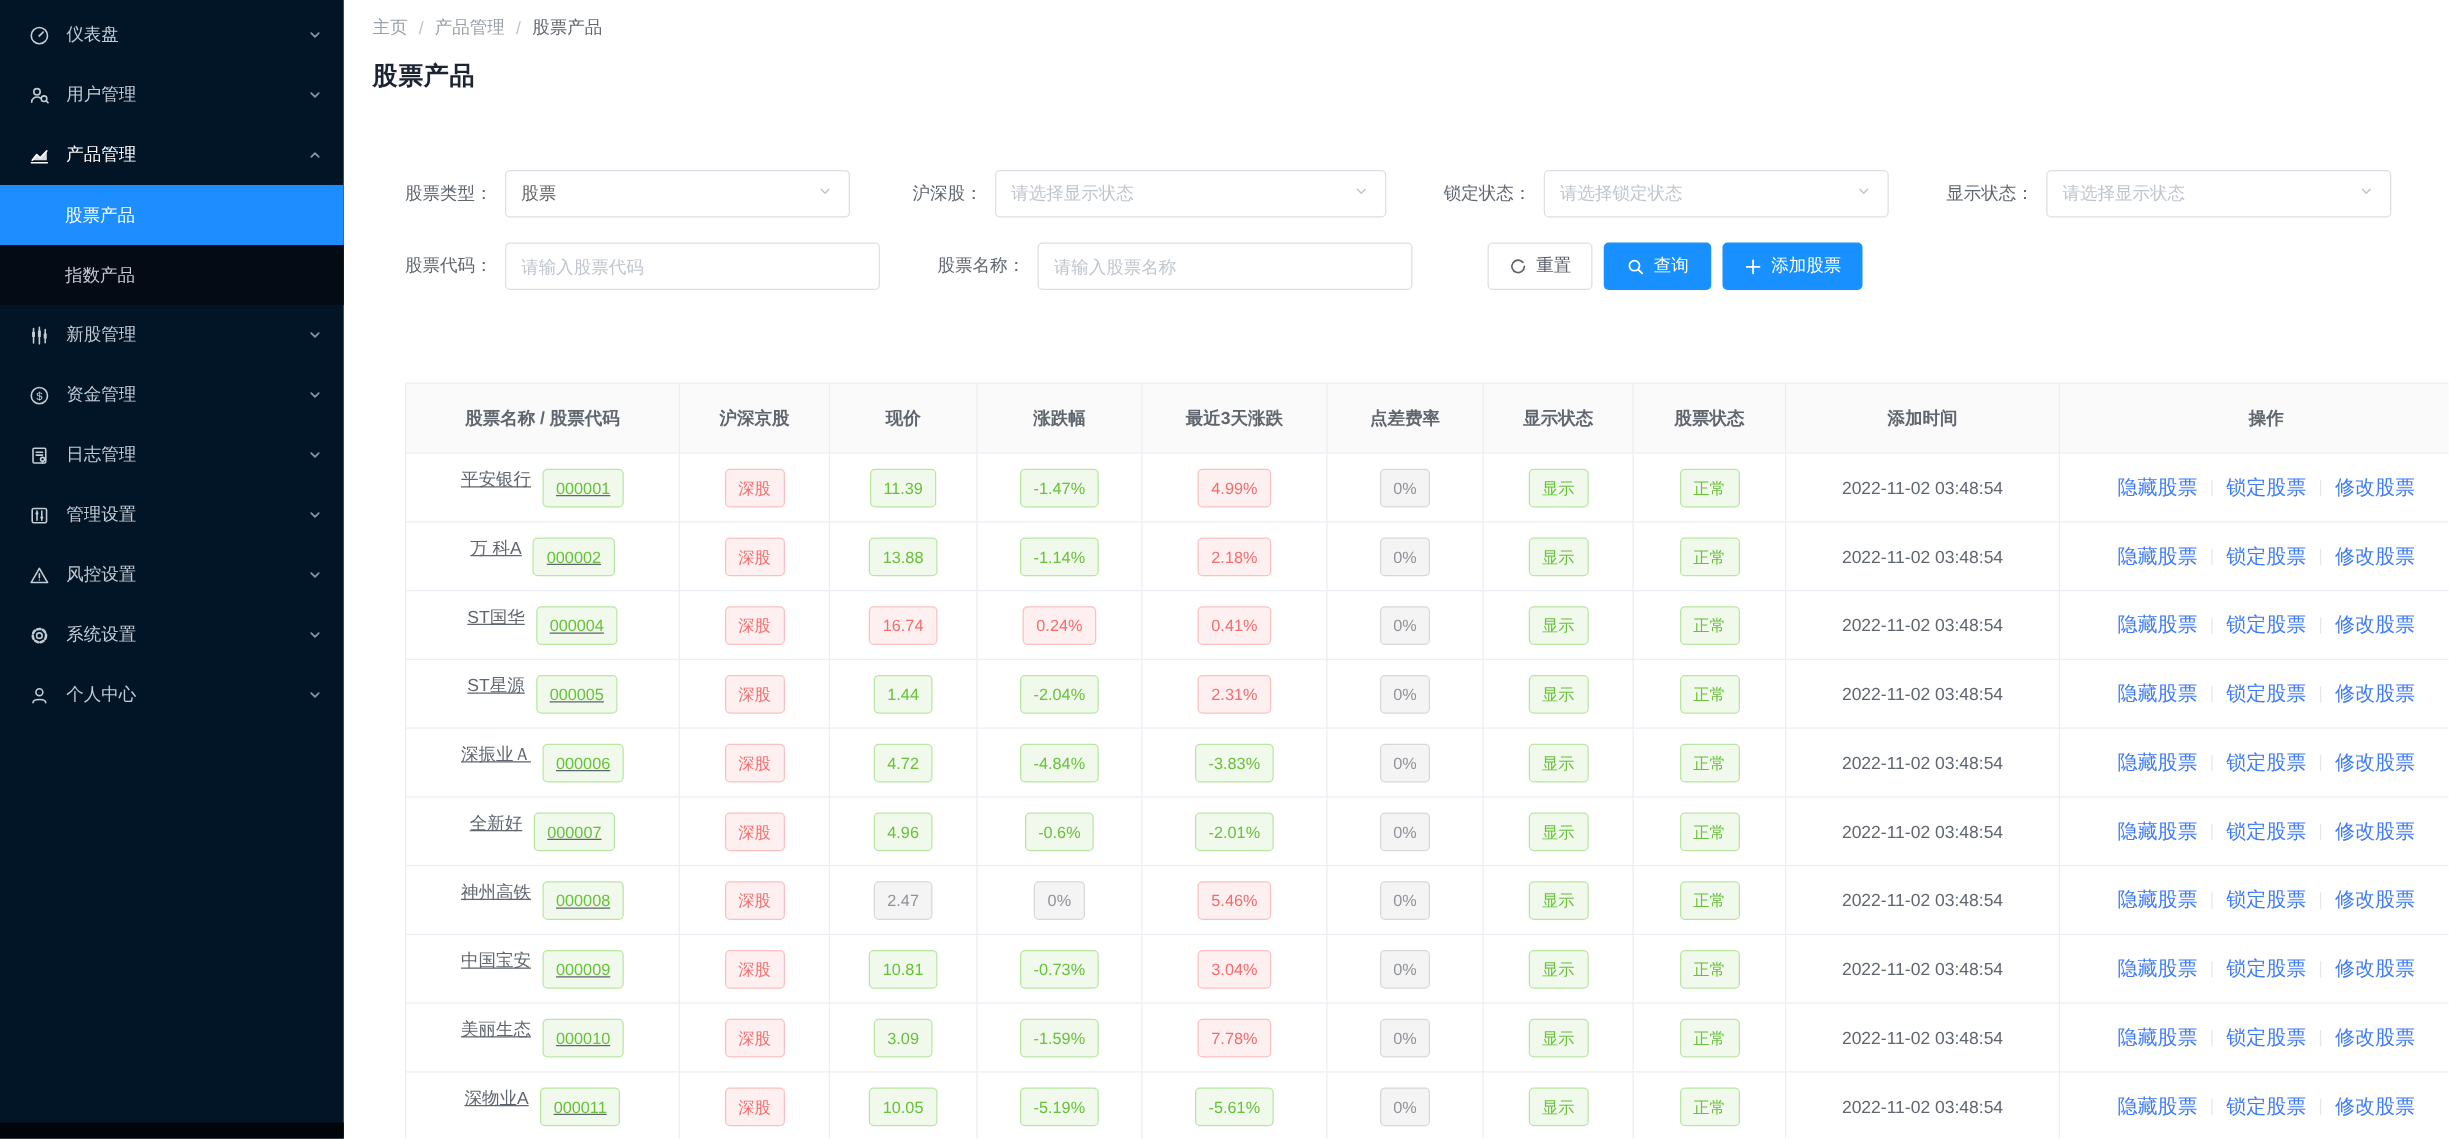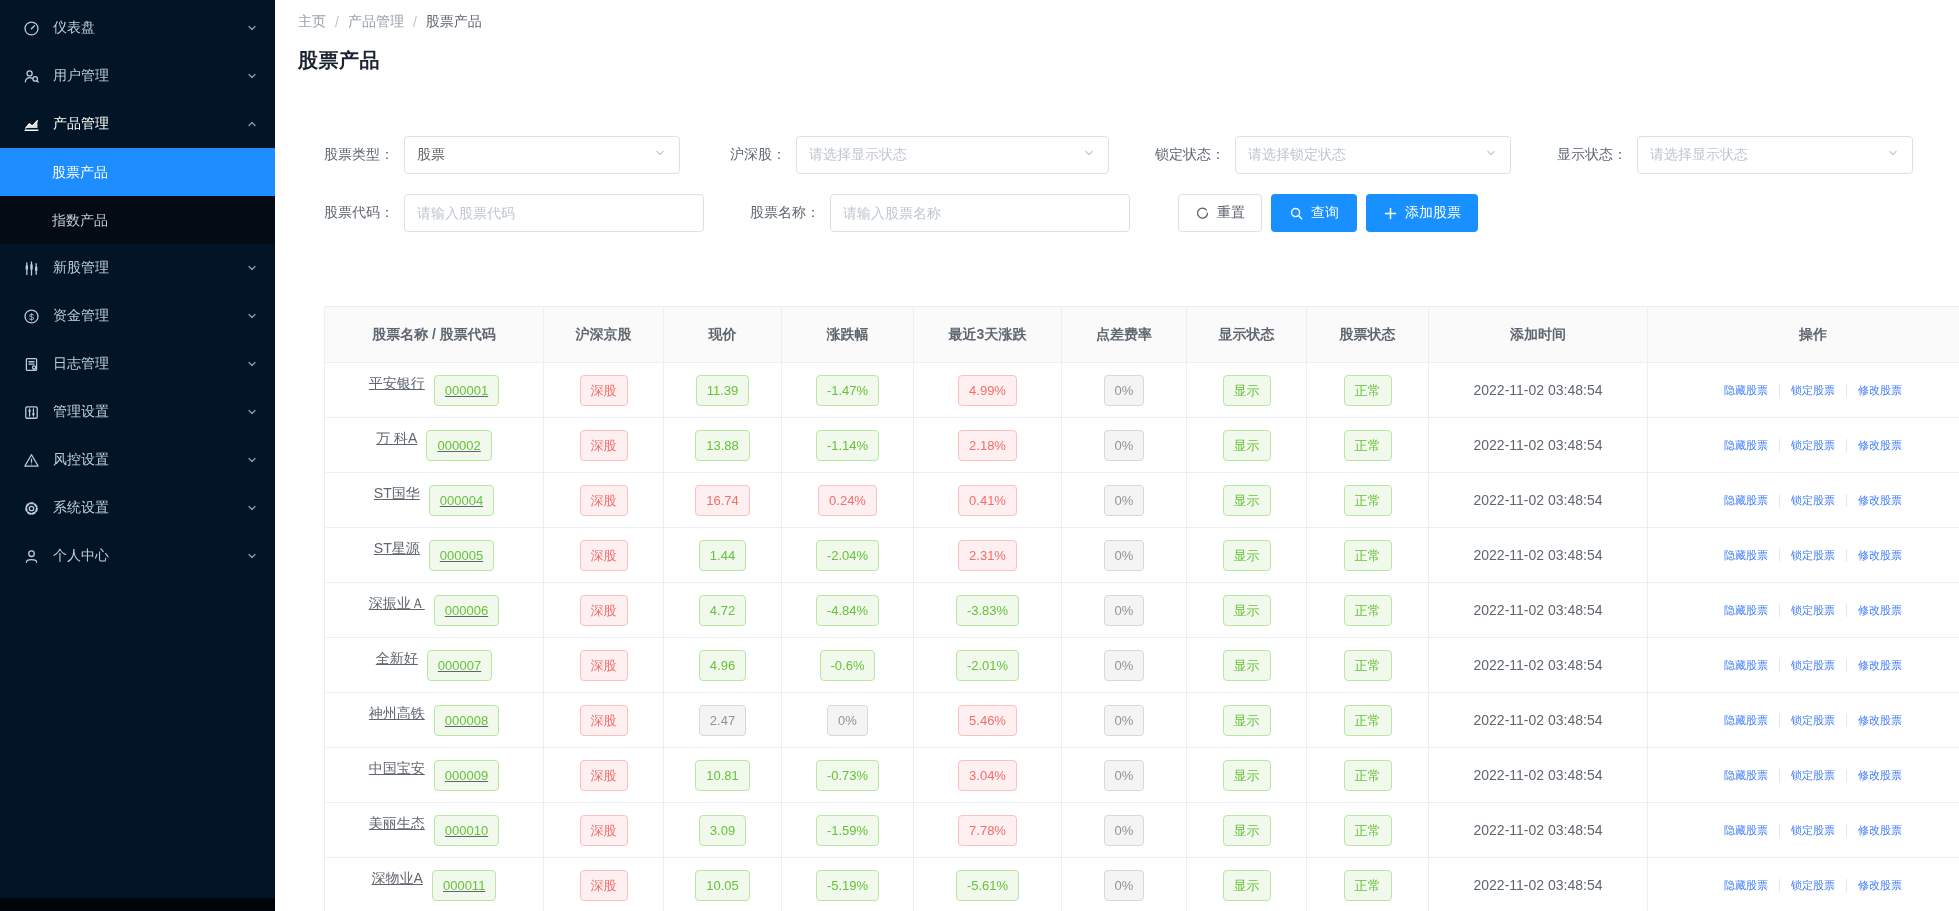--- a/index.html
+++ b/index.html
@@ -68,20 +68,21 @@
   }
   .text-input::placeholder { color:#bfc6ce; }
   .ml50 { margin-left:50px; }
   .ml46 { margin-left:46px; }
   .ml48 { margin-left:48px; }
 
   .btn {
     height:38px; border-radius:4px; font-size:14px; display:inline-flex;
     align-items:center; justify-content:center; cursor:pointer; border:none; gap:7px;
     font-family:"Liberation Sans","DejaVu Sans",sans-serif;
+    margin-left:12px;
   }
   .btn svg { fill:none; stroke:currentColor; stroke-linecap:round; stroke-linejoin:round; }
   .btn-plain { background:#fff; border:1px solid #dcdfe6; color:#5a6068; padding:0 16px; }
   .btn-primary { background:#1890ff; color:#fff; padding:0 18px; }
   .btn + .btn { margin-left:9px; }
 
   
   .table-wrap { margin-top:74px; margin-left:26px; }
   table { border-collapse:collapse; table-layout:fixed; width:1654px; }
   th {
@@ -95,21 +96,21 @@
   .name-cell { display:flex; justify-content:center; gap:9px;text-decoration:underline; }
   .stock-name { color:#5f666f; white-space:nowrap; }
   .badge {
     display:inline-block; font-size:13px; line-height:1; padding:8px 10px;
     border-radius:4px; border:1px solid; white-space:nowrap;
   }
   .badge.green { color:#67c23a; background:#f0f9eb; border-color:#b9e7a1; }
   .badge.red   { color:#f56c6c; background:#fef0f0; border-color:#fbc0c0; }
   .badge.gray  { color:#909399; background:#f4f4f5; border-color:#d6d8db; }
   .ops { display:flex; align-items:center; justify-content:center; }
-  .op-link { color:#3e7bfa; font-size:11px; text-decoration:none; cursor:pointer; white-space:nowrap; }
+  .op-link { color:#3e7bfa; font-size:16px; text-decoration:none; cursor:pointer; white-space:nowrap; }
   .op-sep { display:inline-block; width:1px; height:13px; background:#e3e6eb; margin:0 11px; }
 </style>
 </head>
 <body>
 
 <aside class="sidebar">
   <nav class="menu">
       <div class="menu-item">
         <span class="menu-icon">
           <svg viewBox="0 0 16 16">

